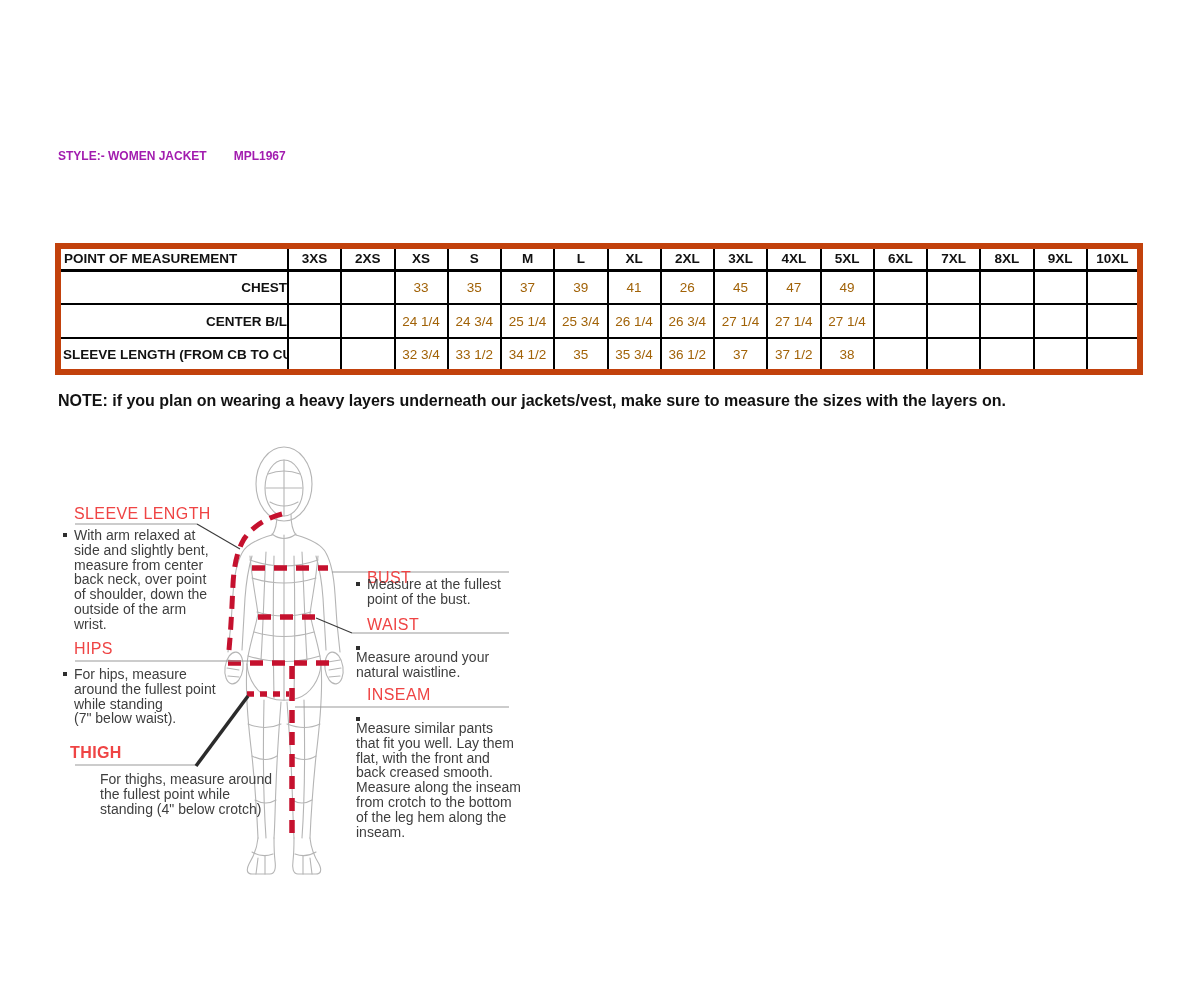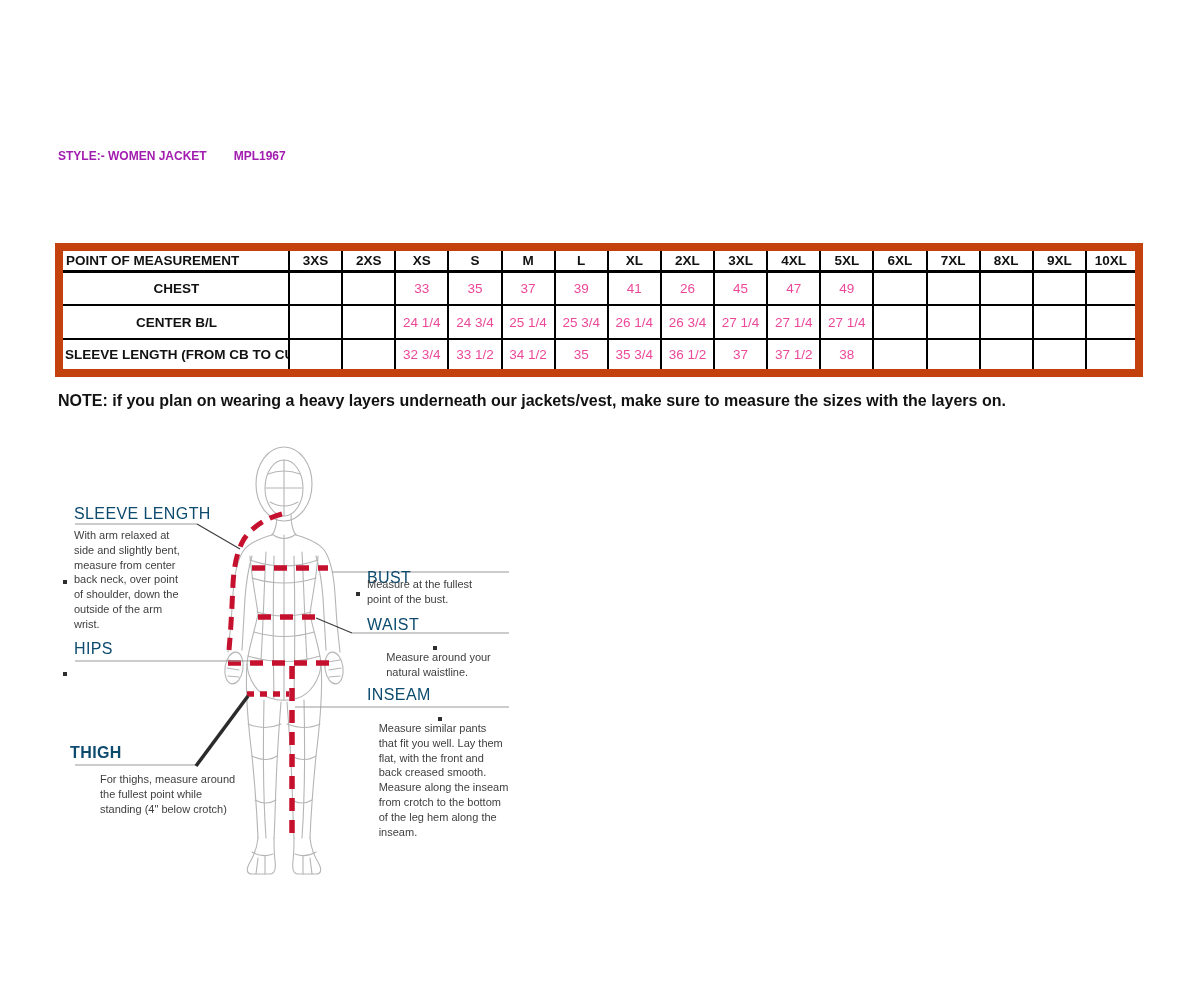--- a/index.html
+++ b/index.html
@@ -9,43 +9,43 @@
     font-family: "Liberation Sans", sans-serif; color: #111;
   }
   .title {
     position: absolute; left: 58px; top: 149px;
     font-size: 12px; font-weight: bold; color: #a21caf;
   }
   .title .code { margin-left: 27px; }
   .tablewrap { position: absolute; left: 55px; top: 243px; }
   table.size {
     border-collapse: collapse; table-layout: fixed; width: 1088px;
-    border: 8px solid #c2410c; font-family: "Liberation Sans", sans-serif;
+    border: 6px solid #c2410c; font-family: "Liberation Sans", sans-serif;
   }
   table.size th, table.size td {
     border: 2px solid #000; text-align: center; vertical-align: middle;
     font-size: 13.5px; overflow: hidden; white-space: nowrap;
   }
   table.size thead th { height: 24px; font-weight: bold; border-bottom: 3px solid #000; }
   table.size tbody tr { height: 34px; }
   table.size .pom { width: 230px; text-align: left; padding-left: 3px; }
-  table.size tbody th { text-align: center; padding-left: 2px; font-weight: bold; }
-  table.size tbody td { font-weight: normal; color: #ec4899; }
+  table.size tbody th { text-align: right; padding-left: 2px; font-weight: bold; }
+  table.size tbody td { font-weight: normal; color: #a16207; }
   .note {
     position: absolute; left: 58px; top: 392px;
     font-size: 16px; font-weight: bold; color: #121212;
   }
   svg.diagram { position: absolute; left: 0; top: 0; pointer-events: none; }
   .g-head {
     position: absolute; font-size: 16px; letter-spacing: 0.4px;
-    color: #0c4a6e; white-space: nowrap;
+    color: #ef4444; white-space: nowrap;
   }
   .g-text {
-    position: absolute; display: flex; align-items: center;
-    font-size: 11px; line-height: 14.8px; color: #3e3e3e;
+    position: absolute; display: flex; align-items: flex-start;
+    font-size: 14px; line-height: 14.8px; color: #3e3e3e;
   }
   .g-text .bullet {
     width: 4px; height: 4px; background: #2e2e2e; flex: 0 0 auto;
     margin-top: 5px; margin-right: 7px;
   }
   .g-text .txt { white-space: pre-line; }
 </style>
 </head>
 <body>
 
@@ -236,20 +236,24 @@
 measure from center
 back neck, over point
 of shoulder, down the
 outside of the arm
 wrist.</span>
 </div>
 
 <div class="g-head" style="left:74px; top:640px;">HIPS</div>
 <div class="g-text" style="left:63px; top:667px; width:175px;">
   <span class="bullet"></span>
+  <span class="txt">For hips, measure
+around the fullest point
+while standing
+(7" below waist).</span>
 </div>
 
 <div class="g-head" style="left:70px; top:744px;font-weight:bold;">THIGH</div>
 <div class="g-text" style="left:76px; top:772px; width:180px;margin-left:24px;">
   <span class="txt">For thighs, measure around
 the fullest point while
 standing (4" below crotch)</span>
 </div>
 
 <div class="g-head" style="left:367px; top:551px;margin-top:18px;">BUST</div>

